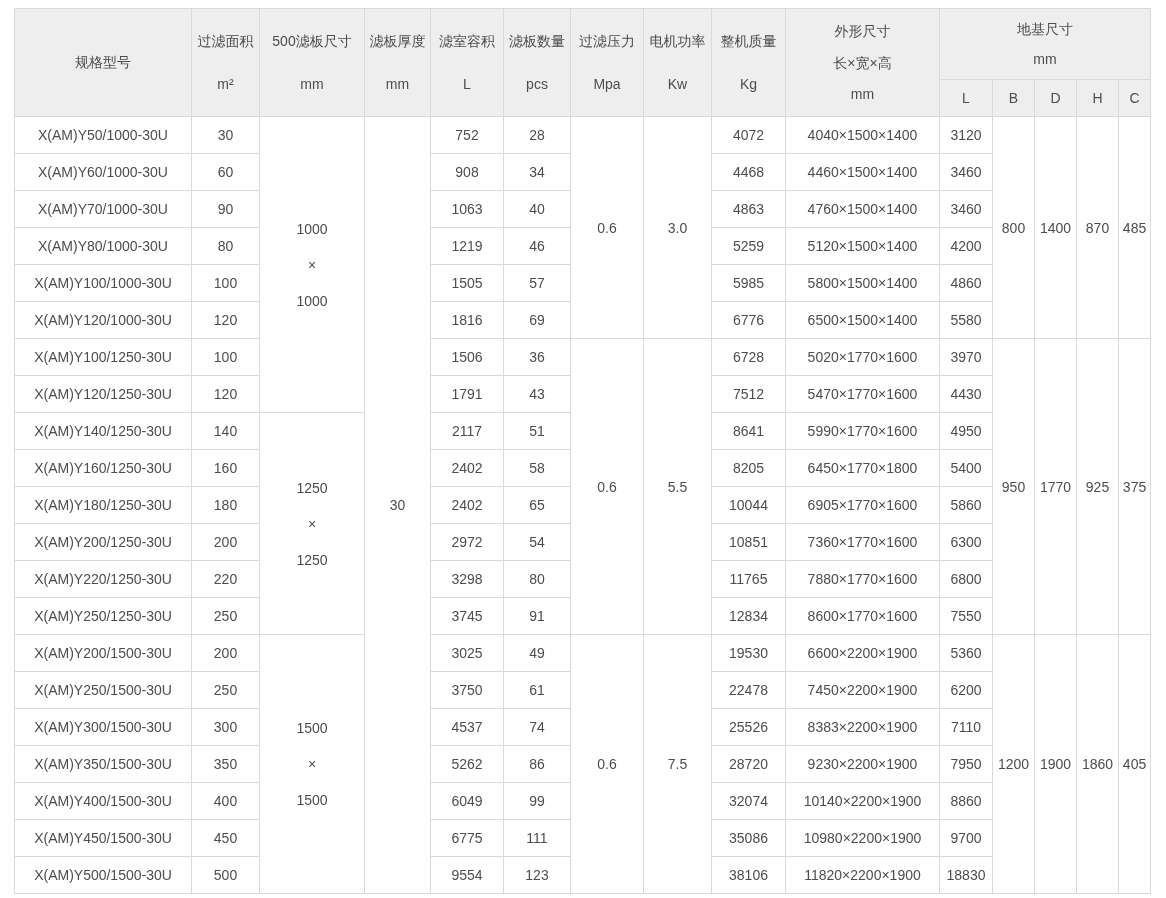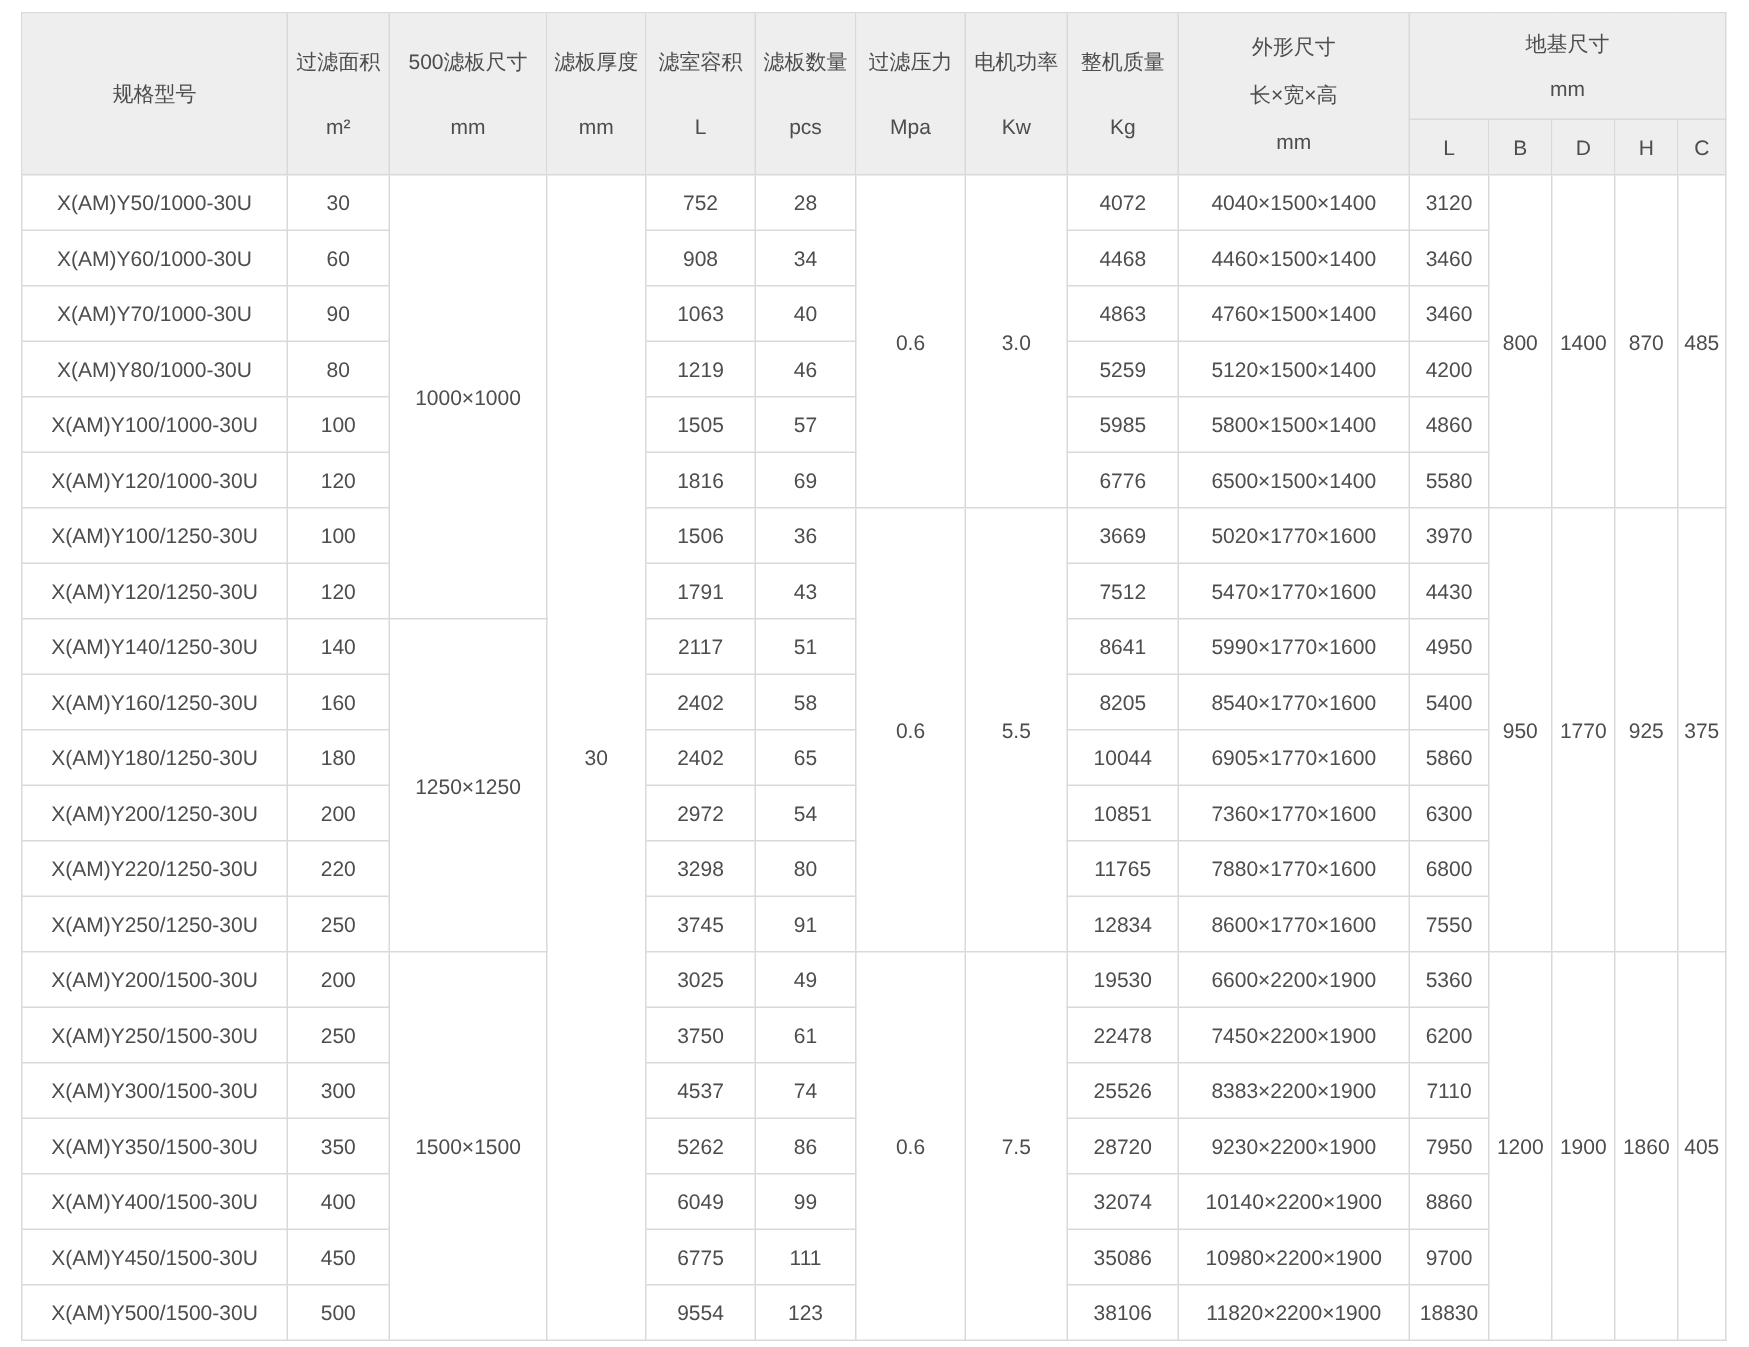--- a/index.html
+++ b/index.html
@@ -45,21 +45,21 @@
   .hlines {
     display: flex;
     flex-direction: column;
     justify-content: space-evenly;
     align-items: center;
   }
   .h107 { height: 107px; }
   .h70 { height: 70px; }
   .plate-lines {
     display: flex;
-    flex-direction: row;
+    flex-direction: column;
     justify-content: center;
     align-items: center;
   }
   .plate-lines div { height: 36px; line-height: 36px; }
 </style>
 </head>
 <body>
 
 <div class="page">
   <table class="spec" id="spec-table">
@@ -226,21 +226,21 @@
           <td>6500×1500×1400</td>
           <td>5580</td>
         </tr>
         <tr>
           <td>X(AM)Y100/1250-30U</td>
           <td>100</td>
           <td>1506</td>
           <td>36</td>
           <td rowspan="8">0.6</td>
           <td rowspan="8">5.5</td>
-          <td>3669</td>
+          <td>6728</td>
           <td>5020×1770×1600</td>
           <td>3970</td>
           <td rowspan="8">950</td>
           <td rowspan="8">1770</td>
           <td rowspan="8">925</td>
           <td rowspan="8">375</td>
         </tr>
         <tr>
           <td>X(AM)Y120/1250-30U</td>
           <td>120</td>
@@ -265,21 +265,21 @@
           <td>8641</td>
           <td>5990×1770×1600</td>
           <td>4950</td>
         </tr>
         <tr>
           <td>X(AM)Y160/1250-30U</td>
           <td>160</td>
           <td>2402</td>
           <td>58</td>
           <td>8205</td>
-          <td>8540×1770×1600</td>
+          <td>6450×1770×1800</td>
           <td>5400</td>
         </tr>
         <tr>
           <td>X(AM)Y180/1250-30U</td>
           <td>180</td>
           <td>2402</td>
           <td>65</td>
           <td>10044</td>
           <td>6905×1770×1600</td>
           <td>5860</td>

